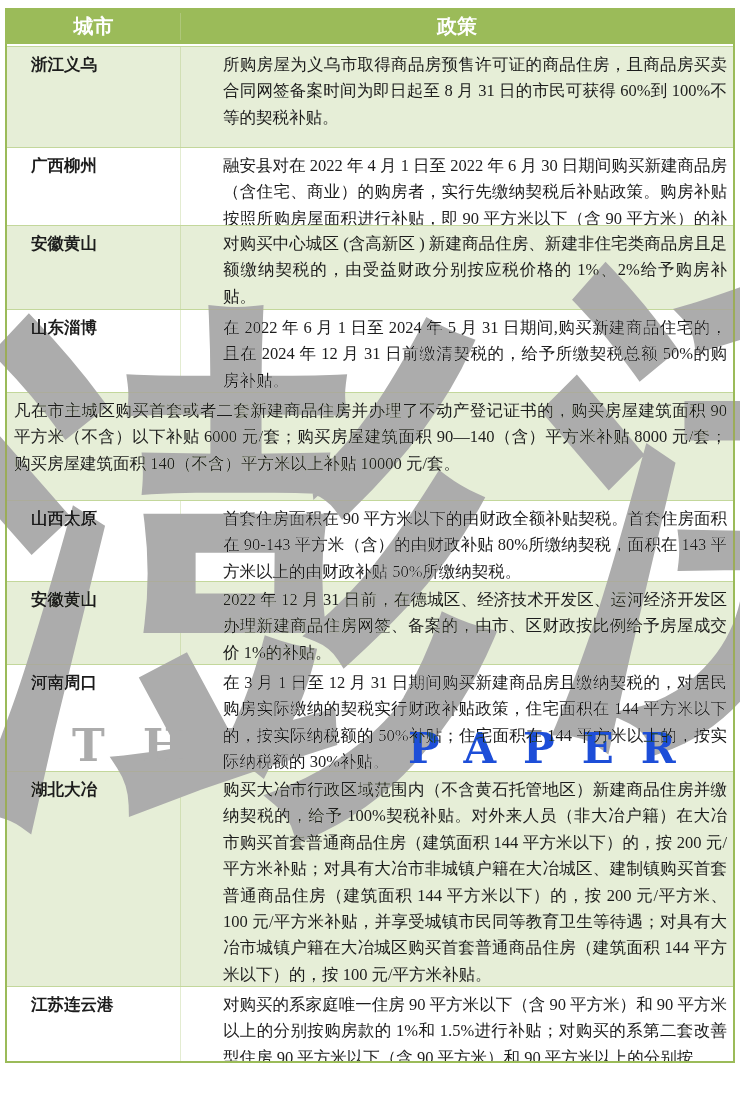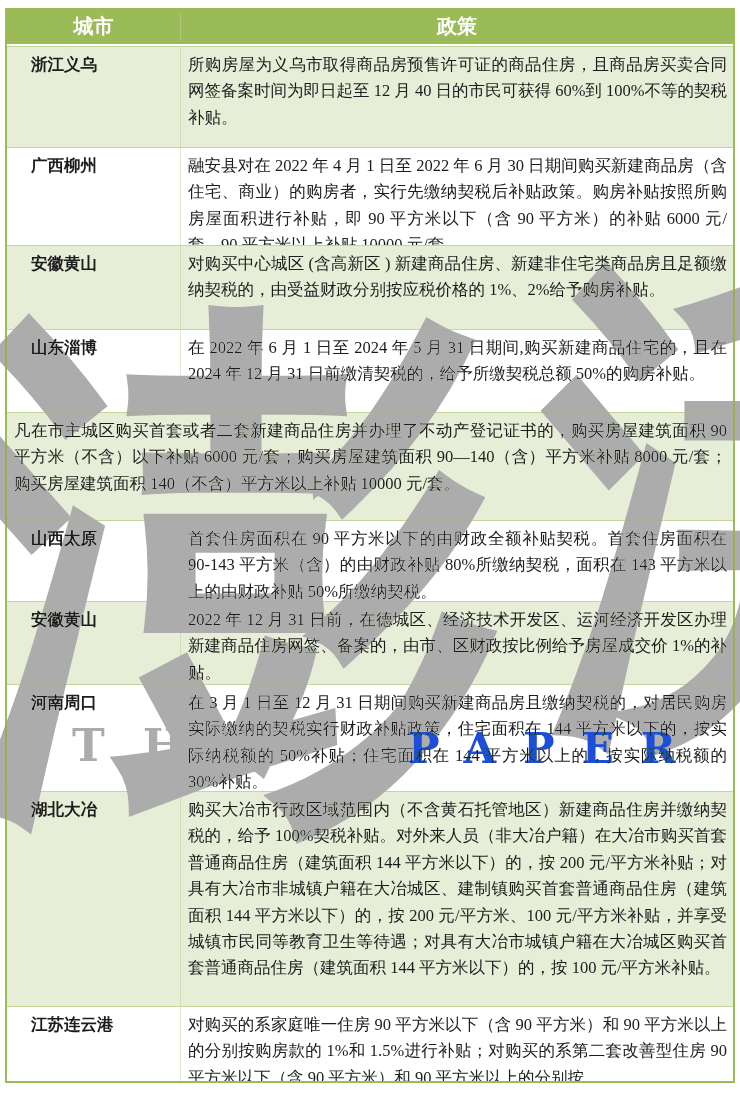--- a/index.html
+++ b/index.html
@@ -27,37 +27,37 @@
     font-weight:bold;font-size:20px;
     align-items:center;
   }
   .th{box-sizing:border-box;text-align:center;}
   .th.city{width:174px;border-right:1px solid #aec77a;}
   .th.policy{flex:1;}
 
   .row{
     display:flex;box-sizing:border-box;overflow:hidden;
     border-top:1px solid #c3d79b;
-    font-size:16.5px;line-height:26.4px;color:#1c1c1c;
+    font-size:16.5px;line-height:26.4px;color:#1c1c1c;gap:35px;
   }
   .row.shaded{background:#E6EED7;}
   .row:first-of-type{border-top:none;}
   .cell{box-sizing:border-box;}
   .cell.city{
     width:174px;padding:5px 4px 0 24px;
     font-weight:bold;
     border-right:1px solid rgba(155,187,89,0.28);
   }
   .cell.policy{
     flex:1;padding:5px 6px 0 7px;
     text-align:justify;
     text-justify:inter-ideograph;
   }
   .r0{height:101px}
-  .r1{height:98px}
+  .r1{height:78px}
   .r2{height:84px}
   .r3{height:83px}
   .r4{height:108px}
   .r5{height:81px}
   .r6{height:83px}
   .r7{height:107px}
   .r8{height:215px}
   .r9{height:75px}
 
   
@@ -92,21 +92,21 @@
 
   <div class="ptable">
 
     <div class="thead">
       <div class="th city">城市</div>
       <div class="th policy">政策</div>
     </div>
 
     <div class="row r0 shaded">
       <div class="cell city">浙江义乌</div>
-      <div class="cell policy">所购房屋为义乌市取得商品房预售许可证的商品住房，且商品房买卖合同网签备案时间为即日起至 12 月 40 日的市民可获得 60%到 100%不等的契税补贴。</div>
+      <div class="cell policy">所购房屋为义乌市取得商品房预售许可证的商品住房，且商品房买卖合同网签备案时间为即日起至 8 月 31 日的市民可获得 60%到 100%不等的契税补贴。</div>
     </div>
 
     <div class="row r1">
       <div class="cell city">广西柳州</div>
       <div class="cell policy">融安县对在 2022 年 4 月 1 日至 2022 年 6 月 30 日期间购买新建商品房（含住宅、商业）的购房者，实行先缴纳契税后补贴政策。购房补贴按照所购房屋面积进行补贴，即 90 平方米以下（含 90 平方米）的补贴 6000 元/套，90 平方米以上补贴 10000 元/套。</div>
     </div>
 
     <div class="row r2 shaded">
       <div class="cell city">安徽黄山</div>
       <div class="cell policy">对购买中心城区 (含高新区 ) 新建商品住房、新建非住宅类商品房且足额缴纳契税的，由受益财政分别按应税价格的 1%、2%给予购房补贴。</div>

